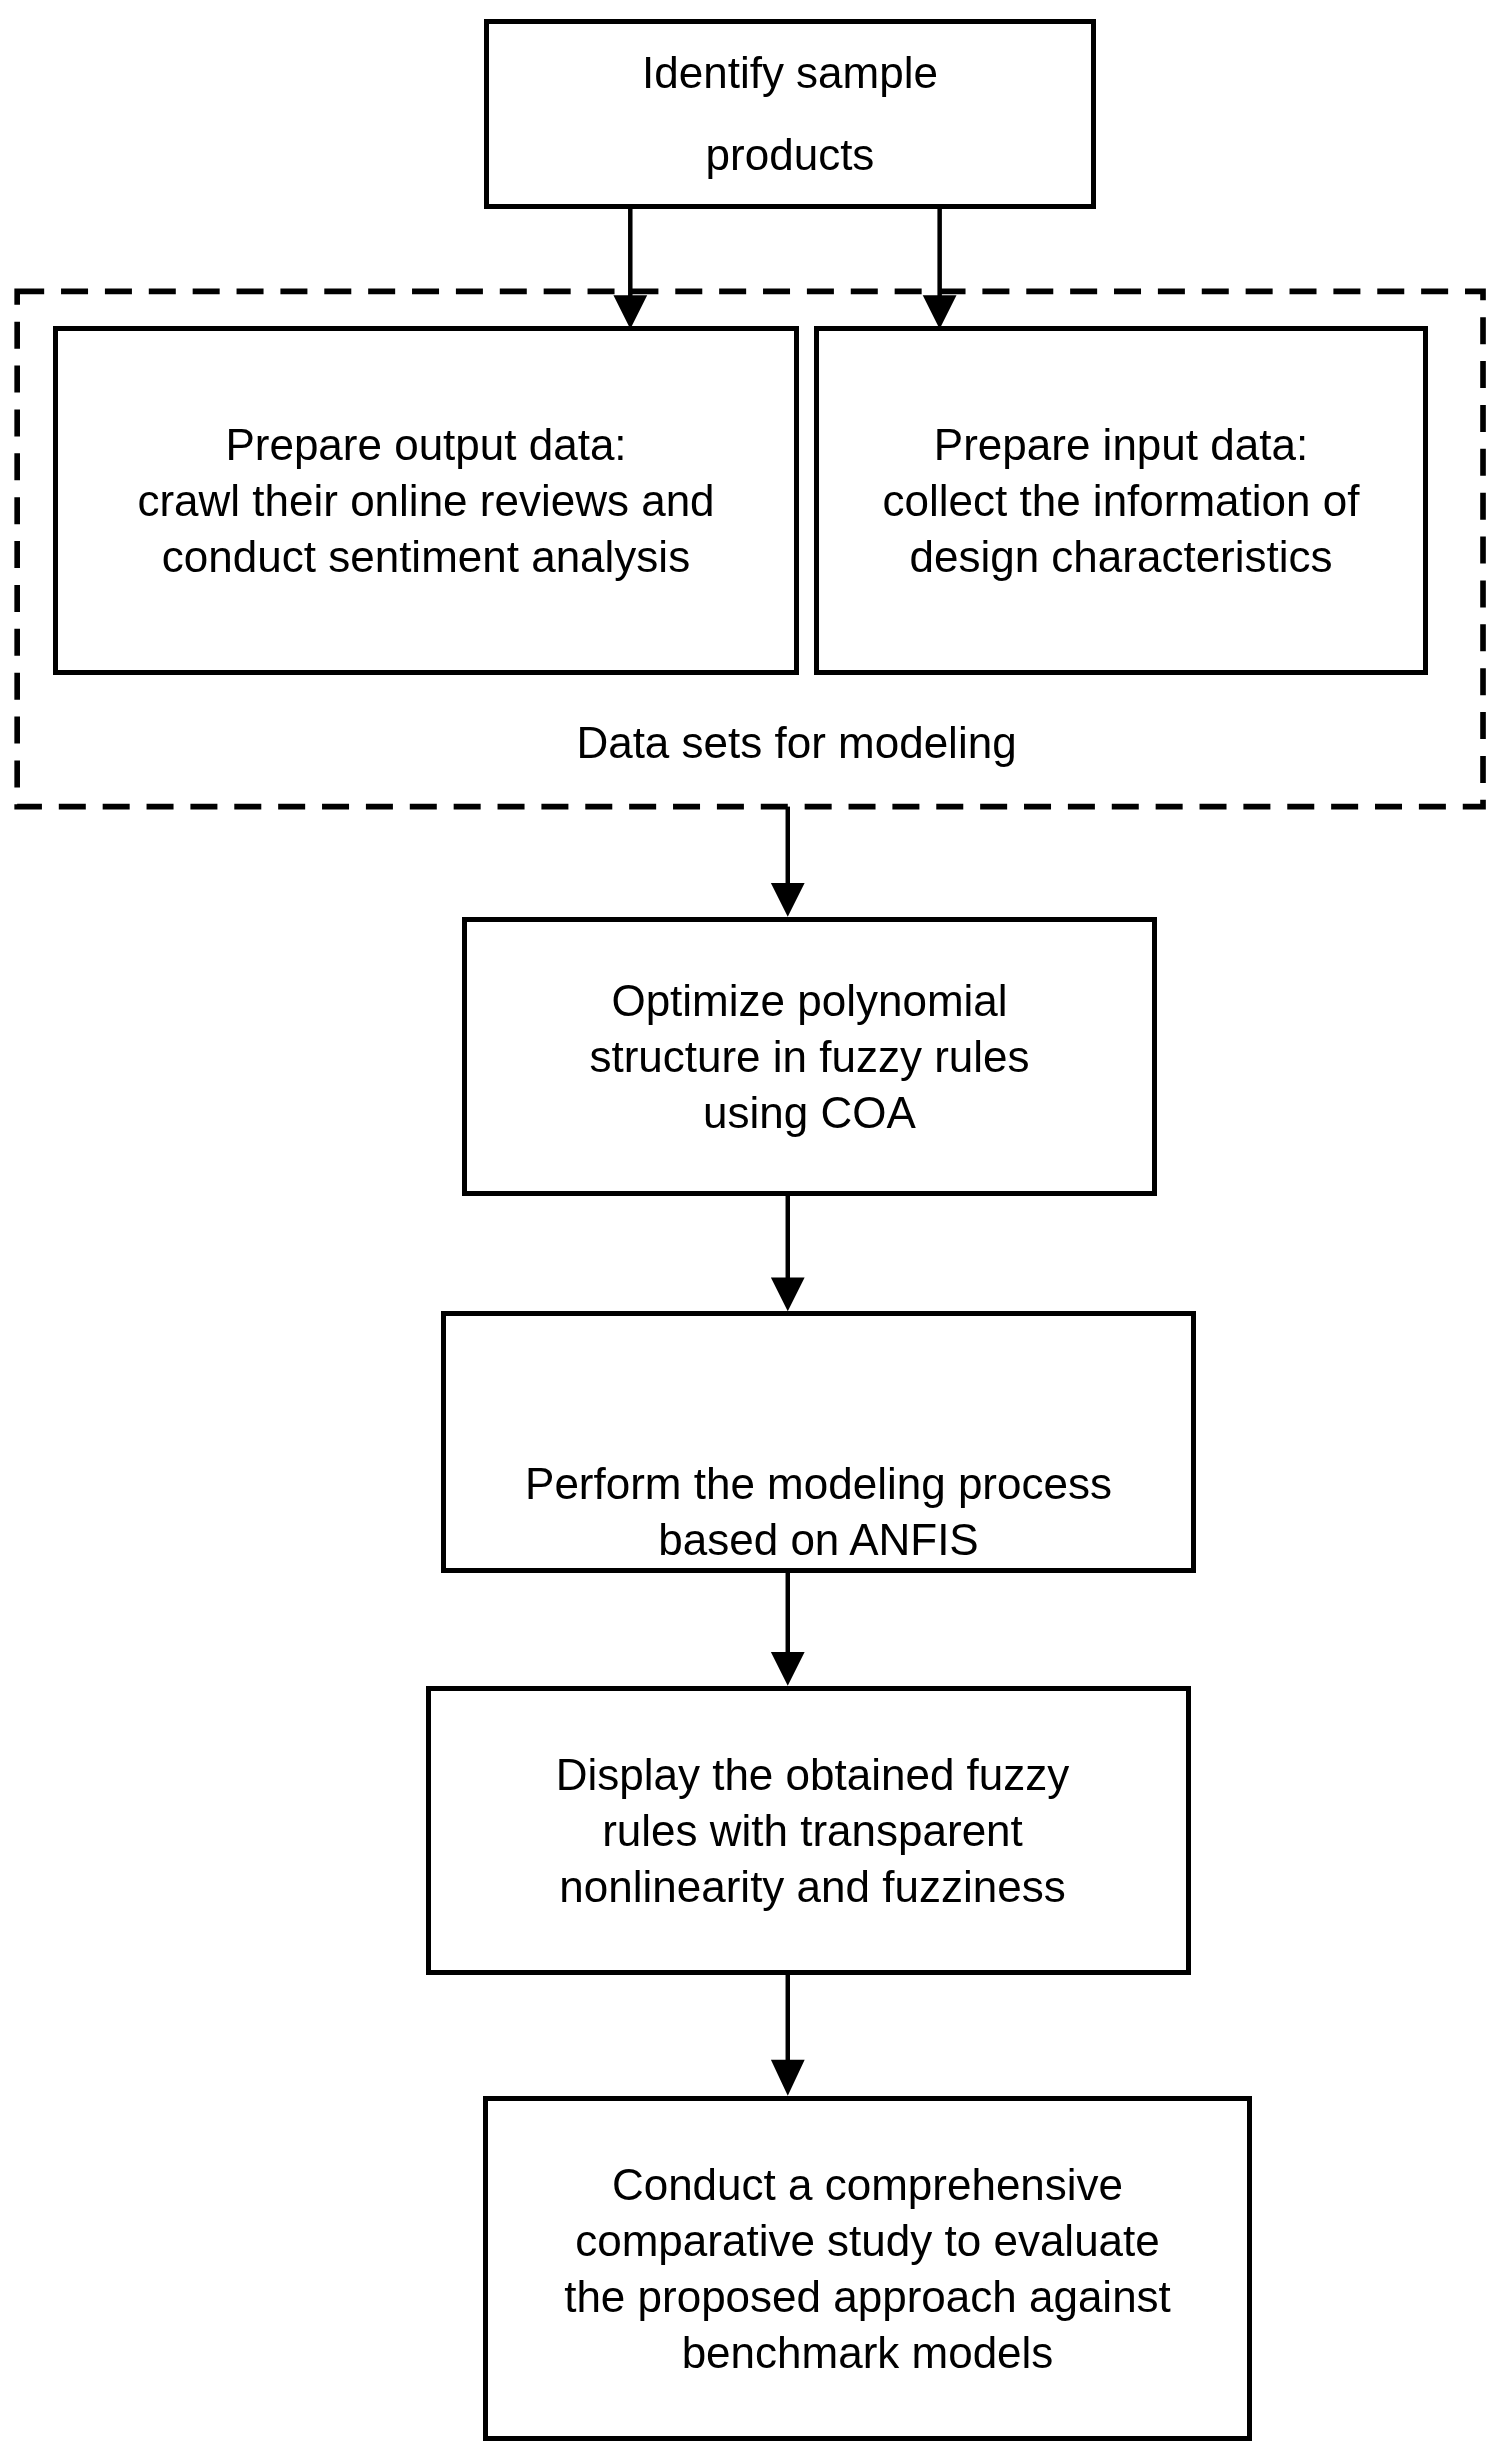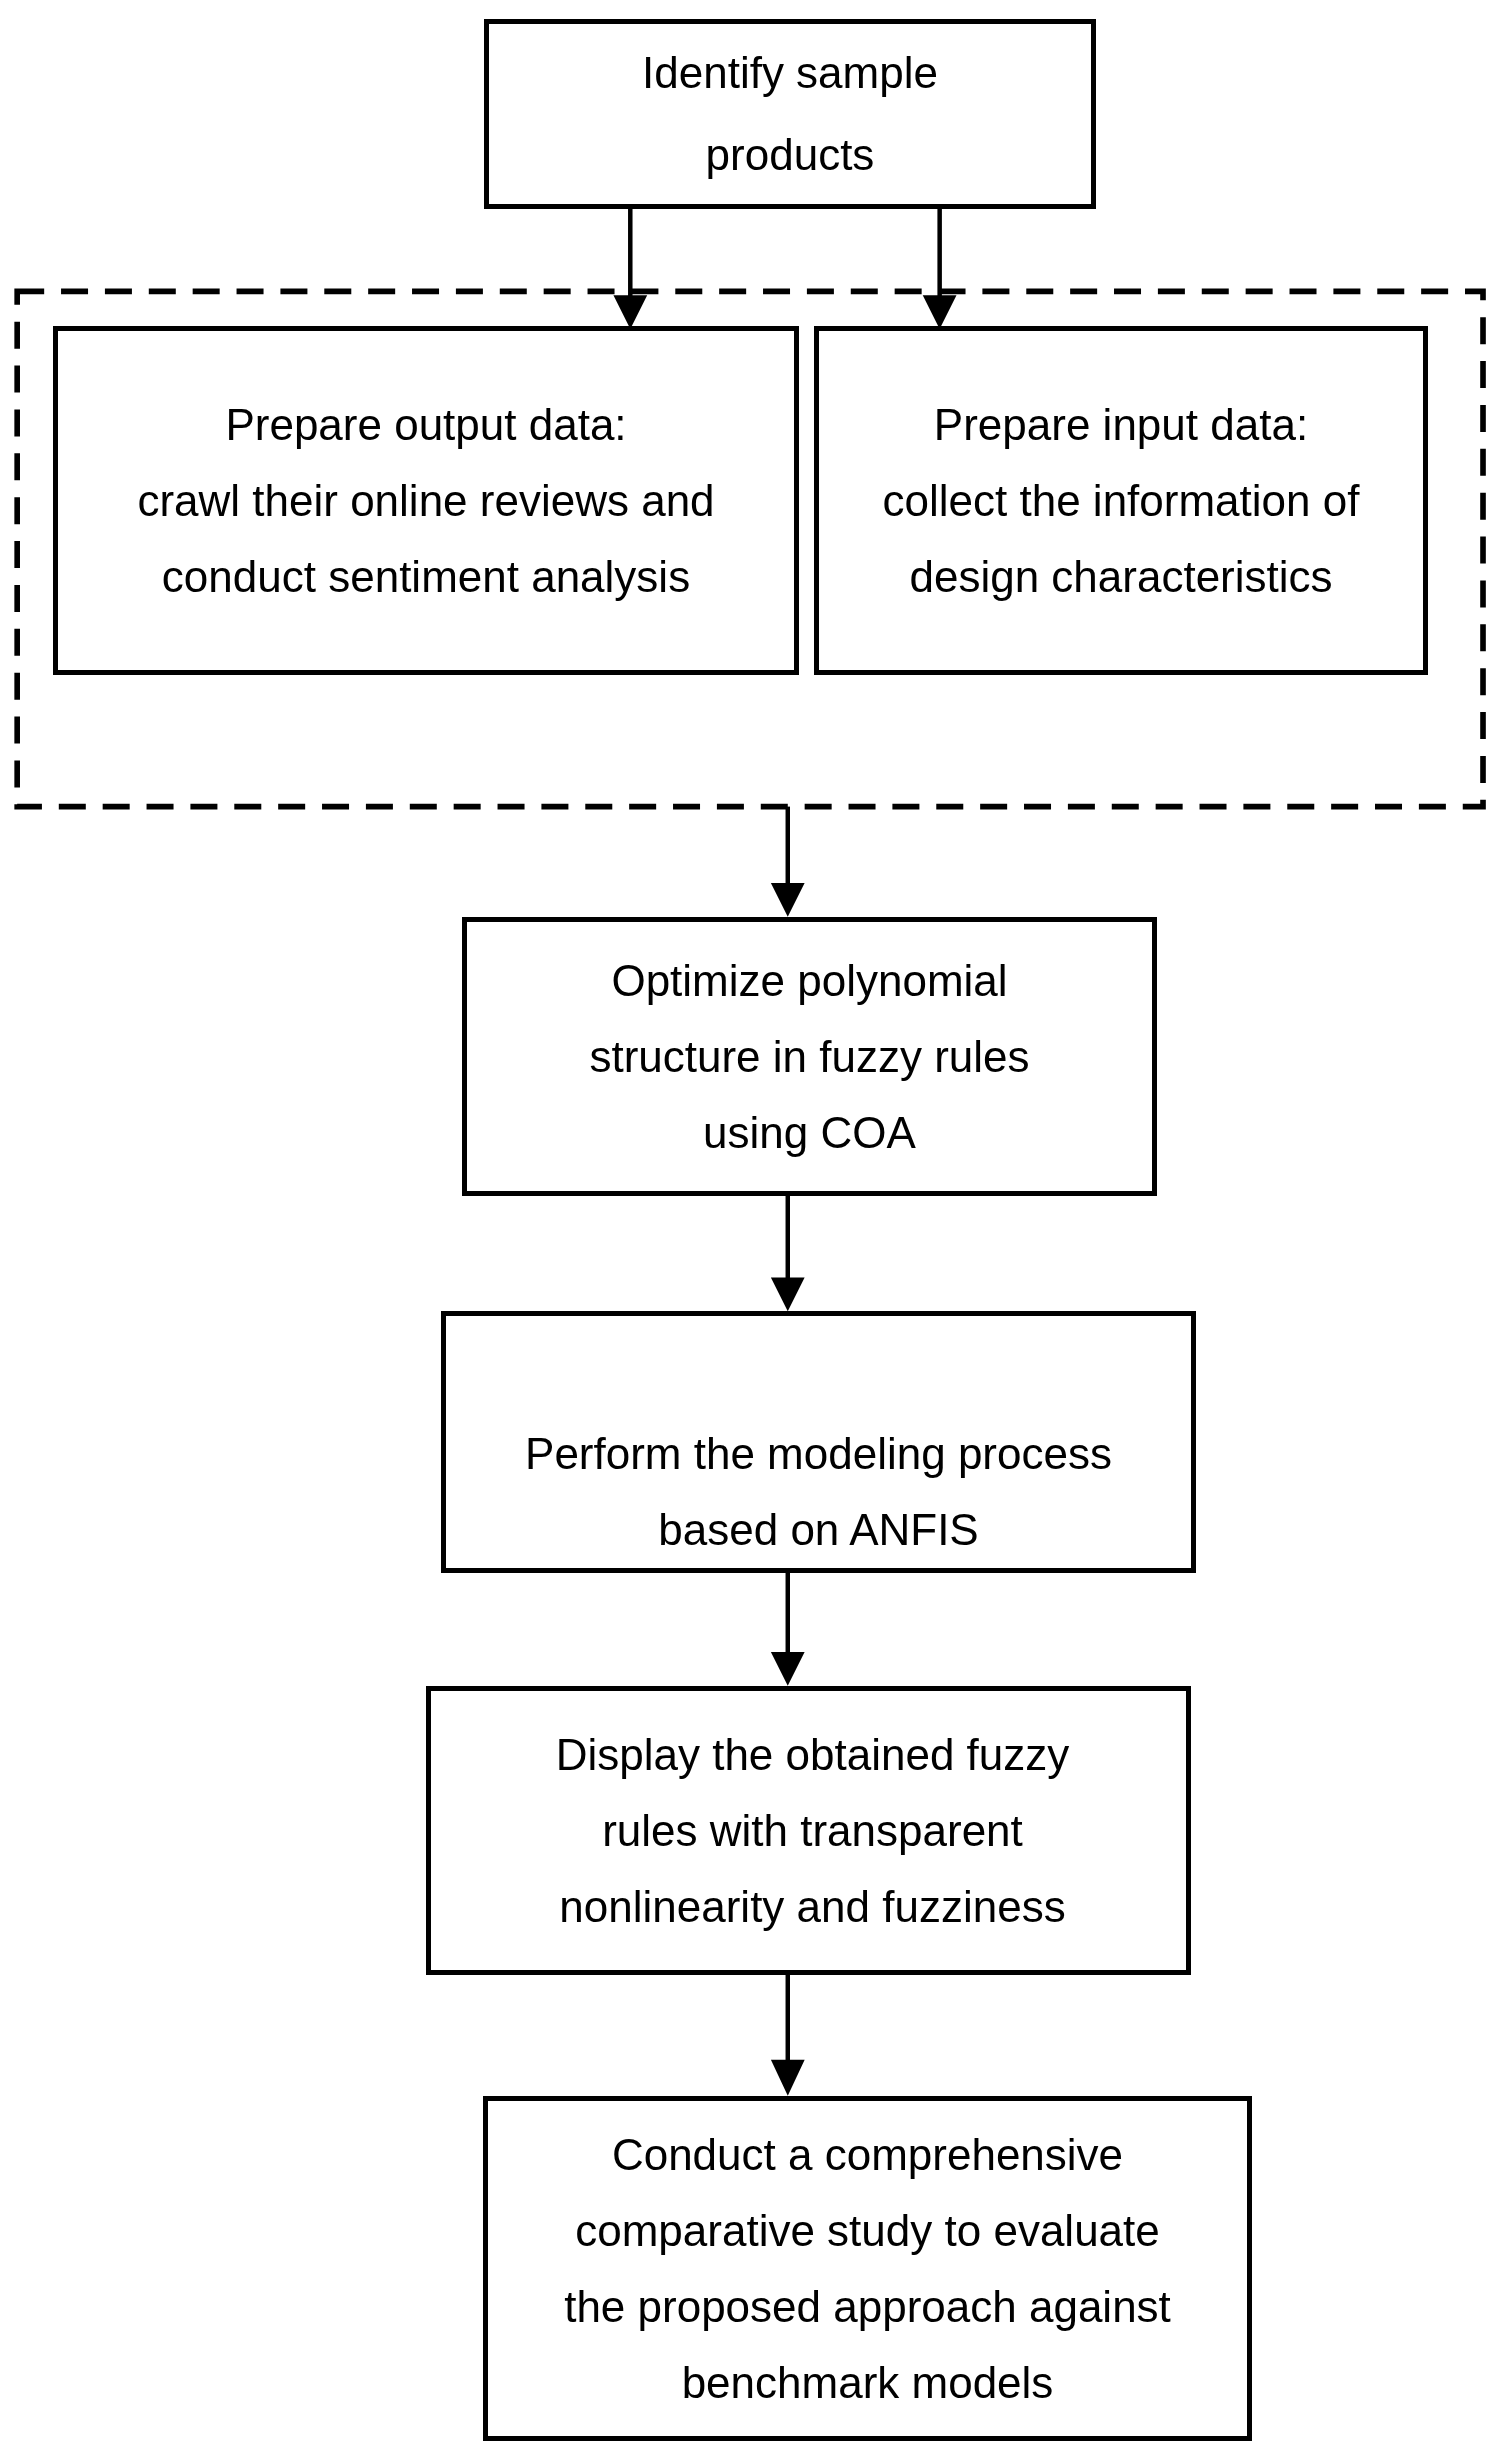--- a/index.html
+++ b/index.html
@@ -25,21 +25,21 @@
     position: absolute;
     box-sizing: border-box;
     border: 5.6px solid #000000;
     background: #ffffff;
     display: flex;
     align-items: center;
     justify-content: center;
     text-align: center;
     white-space: pre;
     font-size: 44px;
-    line-height: 76px;
+    line-height: 56px;
   }
   #box-identify { line-height: 82px; }
   .group-label {
     position: absolute;
     font-size: 44px;
     line-height: 70px;
     text-align: center;
     white-space: pre;
   }
   
@@ -102,20 +102,21 @@
 crawl their online reviews and
 conduct sentiment analysis</span>
   </div>
 
   <div class="box" id="box-input">
     <span>Prepare input data:
 collect the information of
 design characteristics</span>
   </div>
 
+  <div class="group-label" id="datasets-label">Data sets for modeling</div>
 
   <div class="box" id="box-optimize">
     <span>Optimize polynomial
 structure in fuzzy rules
 using COA</span>
   </div>
 
   <div class="box" id="box-anfis">
     <span>Perform the modeling process
 based on ANFIS</span>

